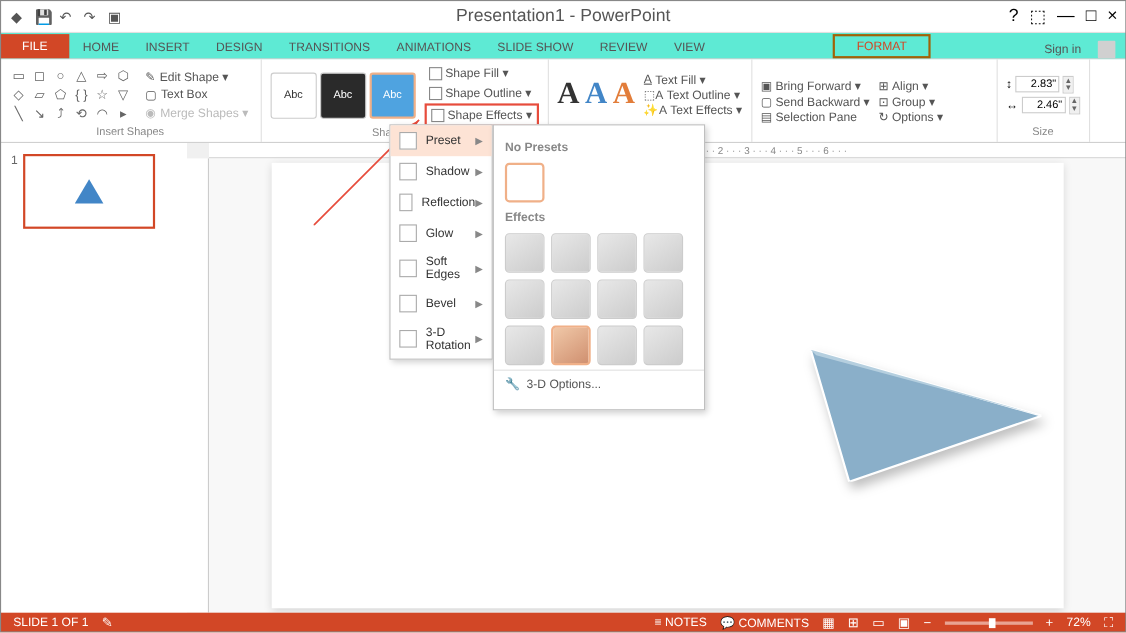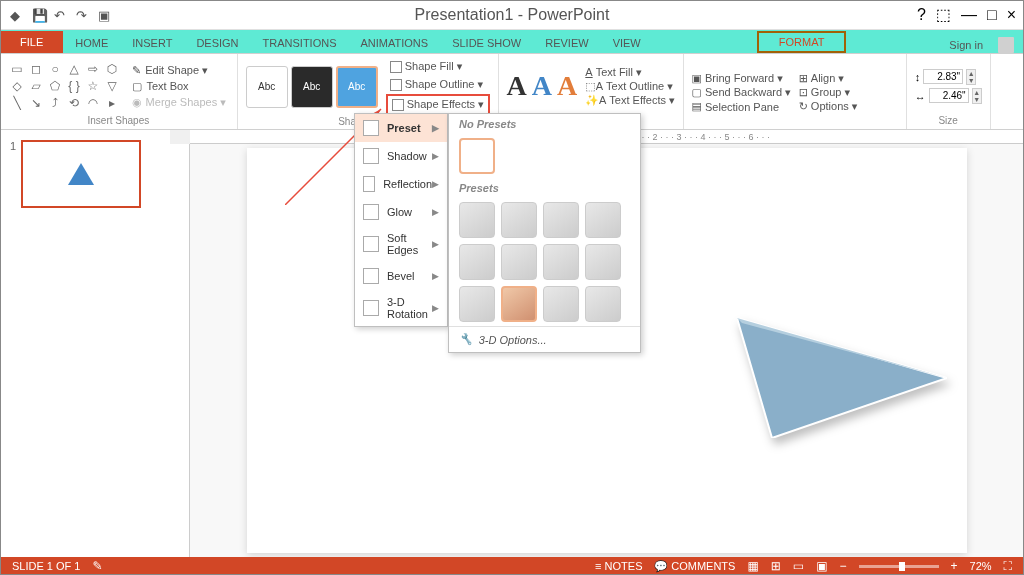--- a/index.html
+++ b/index.html
@@ -80,26 +80,26 @@
 
 
 .watermark { position: absolute; transform: rotate(-30deg); color: #c4d9e7; font-size: 42px; font-weight: 300; pointer-events: none; user-select: none; opacity: 0.5; }
 
 
 .red-arrow { position: absolute; top: 105px; left: 285px; width: 100px; height: 100px; pointer-events: none; z-index: 80; }
 
 
 .effects-menu { position: absolute; top: 113px; left: 354px; width: 94px; background: #fff; border: 1px solid #bfbfbf; box-shadow: 2px 2px 6px rgba(0,0,0,0.2); z-index: 100; }
 .effects-item { display: flex; align-items: center; justify-content: space-between; padding: 6px 8px; font-size: 11px; color: #333; }
-.effects-item.selected { background: #fde3d5; font-weight: bold; }
+.effects-item.selected { background: #fde3d5; }
 .effects-icon { width: 16px; height: 16px; border: 1px solid #aaa; background: #fff; margin-right: 8px; }
 .effects-label { flex: 1; }
 .effects-arrow { font-size: 9px; color: #888; }
 
-.preset-panel { position: absolute; top: 113px; left: 448px; width: 193px; background: #fff; border: 1px solid #bfbfbf; box-shadow: 2px 2px 6px rgba(0,0,0,0.2); z-index: 100; padding: 0 0; font-style: italic; }
+.preset-panel { position: absolute; top: 113px; left: 448px; width: 193px; background: #fff; border: 1px solid #bfbfbf; box-shadow: 2px 2px 6px rgba(0,0,0,0.2); z-index: 100; padding: 10px 0; }
 .preset-section-label { font-size: 11px; color: #888; padding: 4px 10px; font-weight: 600; }
 .preset-grid { display: flex; flex-wrap: wrap; gap: 6px; padding: 4px 10px; }
 .preset-swatch { width: 36px; height: 36px; border: 1px solid #ccc; background: linear-gradient(145deg,#e8e8e8,#ccc); border-radius: 4px; }
 .preset-swatch.no-preset { background: #fff; border: 2px solid #f0b088; }
 .preset-swatch.hl { border: 2px solid #f0b088; background: linear-gradient(145deg,#f0c8a8,#d09070); }
 .preset-footer { padding: 6px 10px; font-size: 11px; color: #555; display: flex; align-items: center; gap: 6px; border-top: 1px solid #e0e0e0; }
 
 
 .statusbar { position: absolute; bottom: 0; left: 0; right: 0; height: 18px; background: #d24726; color: #fff; display: flex; align-items: center; font-size: 11px; padding: 0 12px; justify-content: space-between; }
 .status-left, .status-right { display: flex; align-items: center; gap: 12px; }
@@ -367,21 +367,21 @@
     <span class="effects-label">3-D Rotation</span>
     <span class="effects-arrow">▶</span>
   </div>
 </div>
 
 <div class="preset-panel">
   <div class="preset-section-label">No Presets</div>
   <div class="preset-grid">
     <div class="preset-swatch no-preset"></div>
   </div>
-  <div class="preset-section-label">Presets</div>
+  <div class="preset-section-label">Effects</div>
   <div class="preset-grid">
     <div class="preset-swatch"></div>
     <div class="preset-swatch"></div>
     <div class="preset-swatch"></div>
     <div class="preset-swatch"></div>
     <div class="preset-swatch"></div>
     <div class="preset-swatch"></div>
     <div class="preset-swatch"></div>
     <div class="preset-swatch"></div>
     <div class="preset-swatch"></div>

